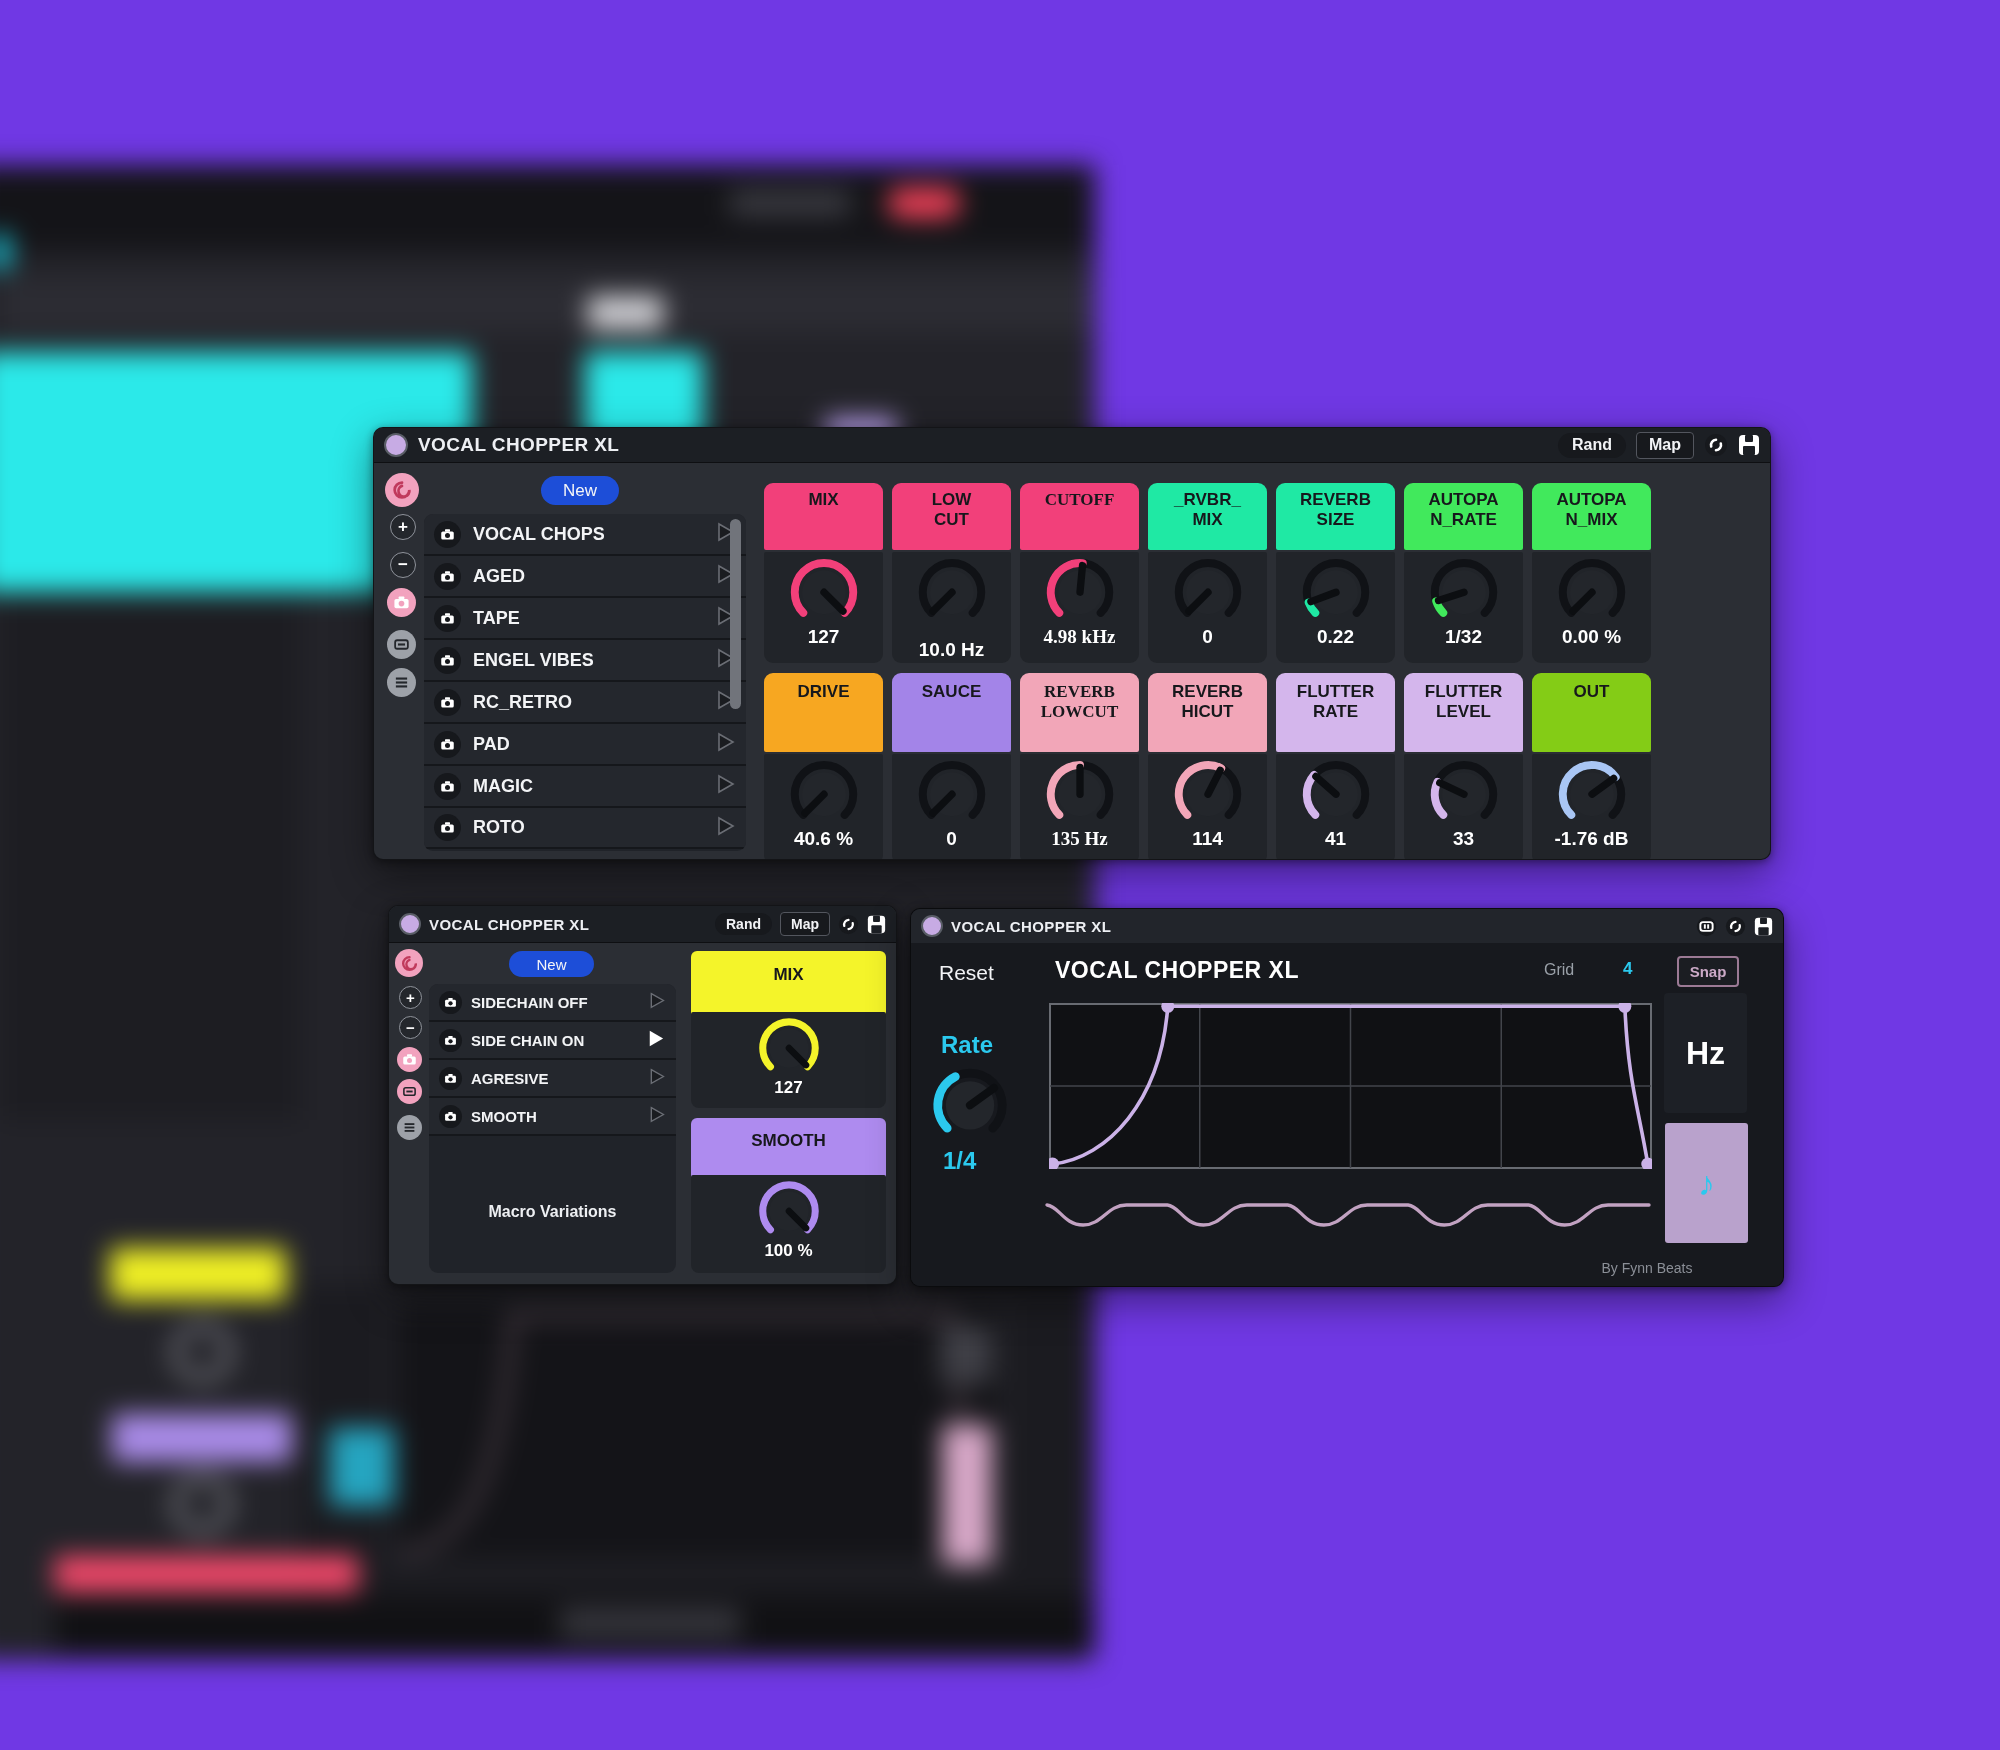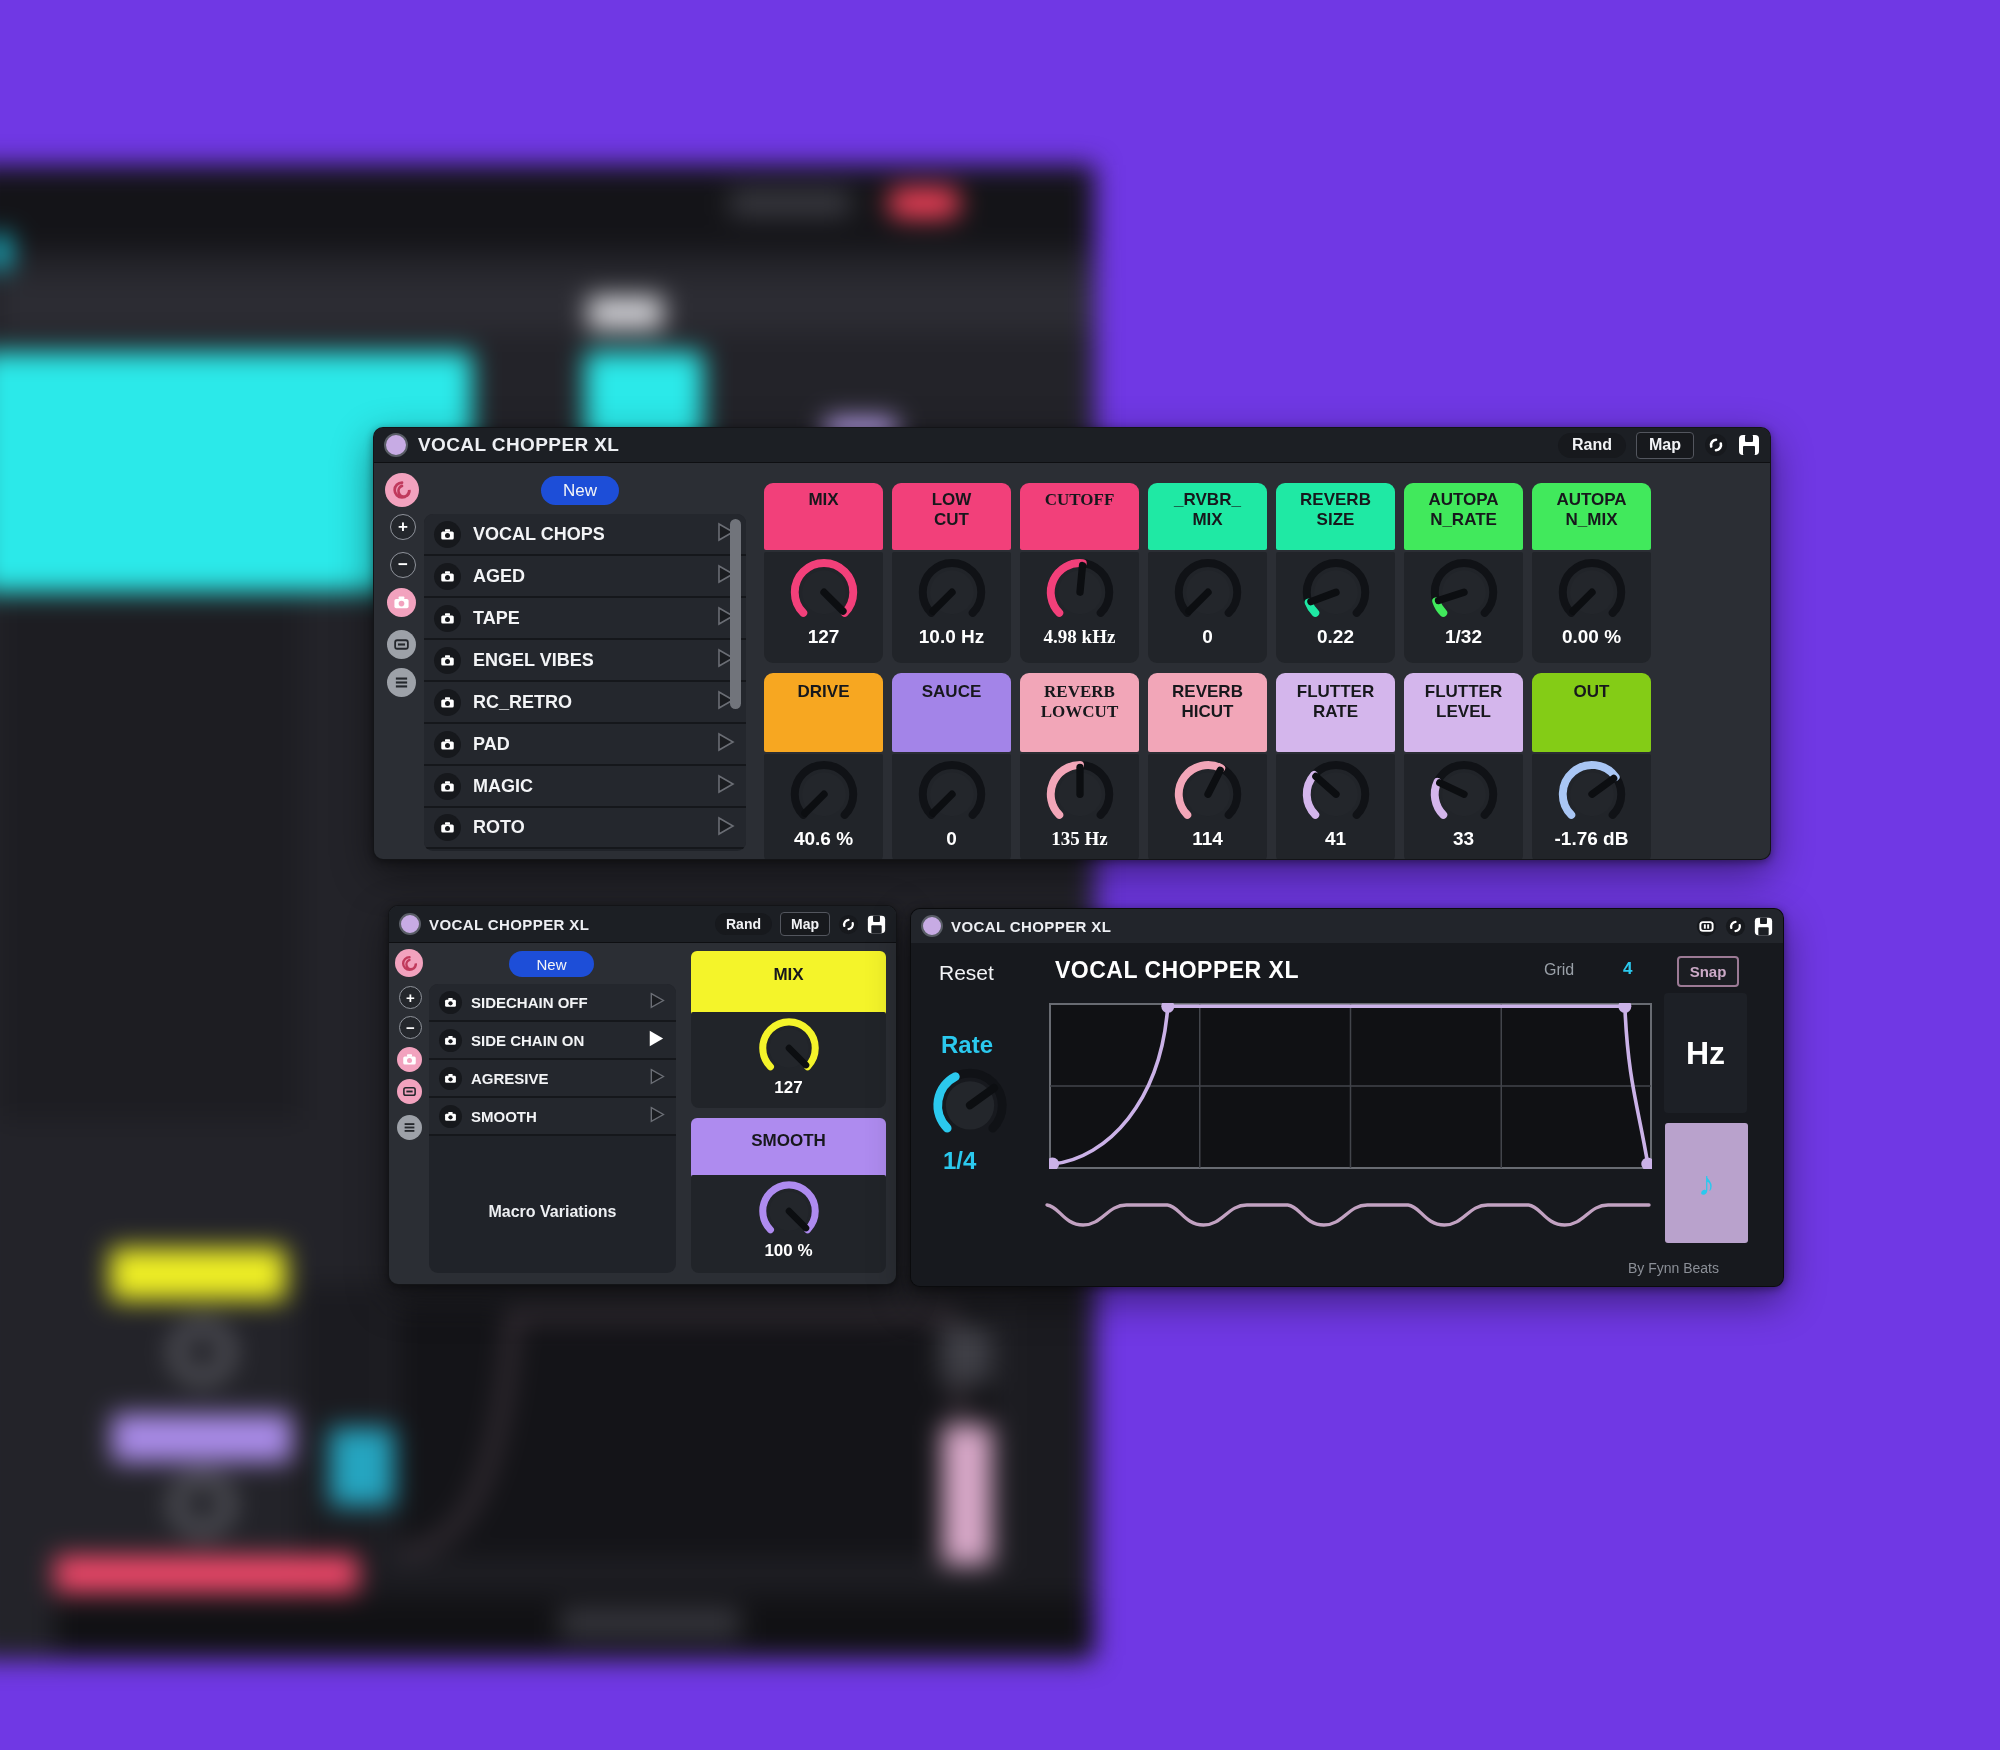--- a/index.html
+++ b/index.html
@@ -292,21 +292,21 @@
             <circle cx="32" cy="33" r="18" fill="#23262B"></circle>
             <line x1="32" y1="33" x2="16.44" y2="48.56" stroke="#0c0e11" stroke-width="6" stroke-linecap="round"></line>
           </svg>
         <div class="kval" style="font-size:19px;">40.6 %</div>
       </div>
     </div>
 
     <div class="mcol" style="width:119px;">
       <div class="mhead" style="height: 60px; font-size: 17px; padding-top: 7px; margin-bottom: 2px; background: rgb(242, 64, 122);">LOW
 CUT</div>
-      <div class="mknob" style="height:111px;margin-bottom:10px;">
+      <div class="mknob" style="height:111px;margin-bottom:10px;gap:13px;">
         <svg class="knob" width="78" height="78" viewBox="0 0 64 64">
             <path d="M 15.03 49.97 A 24 24 0 1 1 48.97 49.97" stroke="#101216" stroke-width="6.5" fill="none" stroke-linecap="round"></path>
             <circle cx="32" cy="33" r="18" fill="#23262B"></circle>
             <line x1="32" y1="33" x2="16.44" y2="48.56" stroke="#0c0e11" stroke-width="6" stroke-linecap="round"></line>
           </svg>
         <div class="kval" style="font-size:19px;">10.0 Hz</div>
       </div>
       <div class="mhead" style="height: 70px; font-size: 17px; padding-top: 9px; margin-bottom: 2px; background: rgb(163, 132, 232);">SAUCE</div>
       <div class="mknob" style="height:110px;">
         <svg class="knob" width="78" height="78" viewBox="0 0 64 64">
@@ -636,15 +636,15 @@
         </svg>
     </div>
     <svg id="wave-svg" style="position:absolute;left:128px;top:248px;" width="618" height="56" viewBox="0 0 618 56">
         <path d="M 8 14 c 12.040000000000001 1 16.856 20 36.12 20 c 19.264000000000003 0 24.080000000000002 -20 43.344 -20 l 40.93600000000001 0 c 12.040000000000001 1 16.856 20 36.12 20 c 19.264000000000003 0 24.080000000000002 -20 43.344 -20 l 40.93600000000001 0 c 12.040000000000001 1 16.856 20 36.12 20 c 19.264000000000003 0 24.080000000000002 -20 43.344 -20 l 40.93600000000001 0 c 12.040000000000001 1 16.856 20 36.12 20 c 19.264000000000003 0 24.080000000000002 -20 43.344 -20 l 40.93600000000001 0 c 12.040000000000001 1 16.856 20 36.12 20 c 19.264000000000003 0 24.080000000000002 -20 43.344 -20 l 40.93600000000001 0" fill="none" stroke="#C2A2C2" stroke-width="3.4" stroke-linecap="round"></path>
       </svg>
 
     <div class="hzbox" style="left:753px;top:50px;width:83px;height:120px;font-size:32px;">Hz</div>
     <div class="notebox" style="left:754px;top:180px;width:83px;height:120px;">
       <span class="cyan" style="font-size:34px;font-weight:bold;">♪</span>
     </div>
-    <div class="credit" style="left:592px;top:317px;width:216px;text-align:right;font-size:14px;">By Fynn Beats</div>
+    <div class="credit" style="left:628px;top:317px;width:216px;text-align:center;font-size:14px;">By Fynn Beats</div>
   </div>
 </div>
 
 </body></html>

